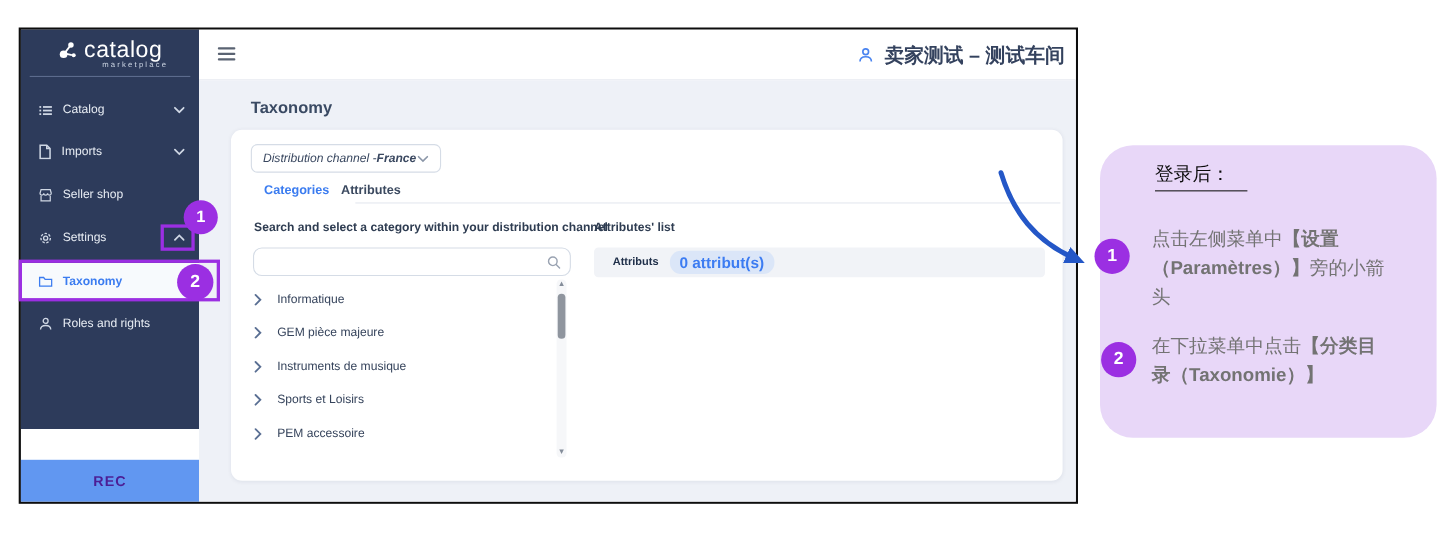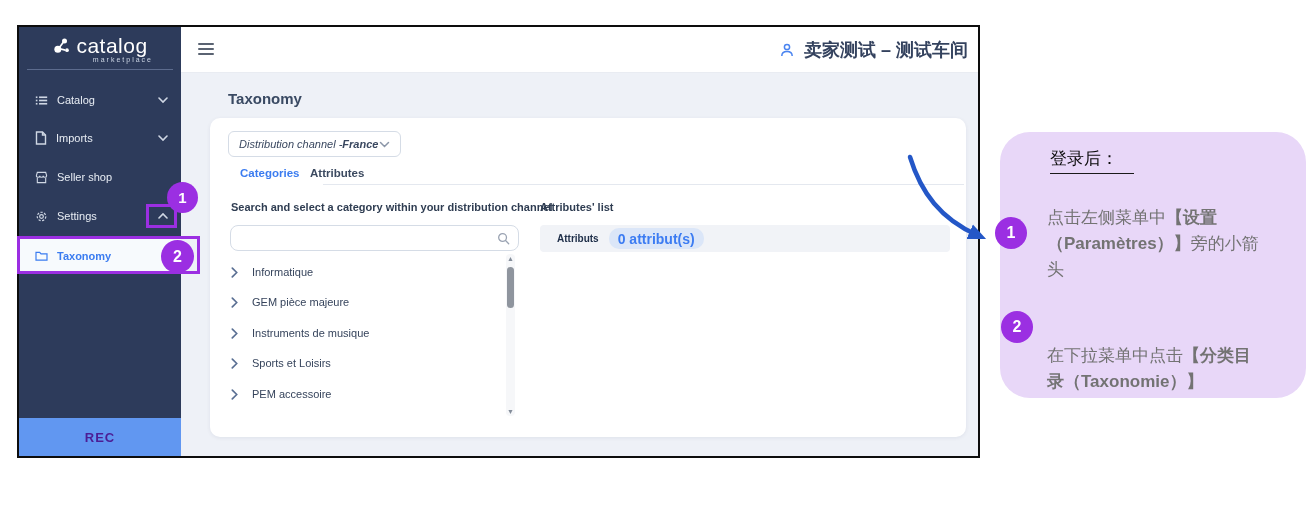--- a/index.html
+++ b/index.html
@@ -5,21 +5,21 @@
   * { margin:0; padding:0; box-sizing:border-box; }
   html,body { width:1307px; height:509px; background:#fff;
     font-family:"Liberation Sans","DejaVu Sans",sans-serif; overflow:hidden; }
   .canvas { position:relative; width:1307px; height:509px; background:#fff; }
 
   
   .frame { position:absolute; left:17px; top:25px; width:963px; height:433px;
     border:2px solid #0d0d0d; background:#fff; }
 
   
-  .sidebar { position:absolute; left:0; top:0; width:162px; height:429px; background:#2d3b5b; }
+  .sidebar { position:absolute; left:0; top:0; width:162px; height:363px; background:#2d3b5b; }
   .logo { position:absolute; left:0; top:7px; width:162px; text-align:center; color:#fff; }
   .logo-row { display:flex; align-items:center; justify-content:center; gap:4px; }
   .brand { font-size:21px; font-weight:400; letter-spacing:.5px; color:#fff; }
   .tagline { display:block; font-size:7px; letter-spacing:2px; color:#cdd6e4; text-align:right; padding-right:28px; margin-top:-2px; }
   .logo-divider { position:absolute; left:8px; top:42px; width:146px; height:1px; background:#5c6b8d; }
   .nav-item { position:absolute; left:0; width:162px; height:26px; display:flex; align-items:center;
     gap:9px; padding-left:16px; color:#e8edf4; font-size:11px; cursor:pointer; }
   .nav-item svg { flex:0 0 auto; }
   .nav-chevron { position:absolute; right:13px; top:50%; transform:translateY(-50%); }
   .nav-taxonomy { top:212px; height:33px; background:#f7fafd; color:#3b7cf0; font-weight:700; }
@@ -78,21 +78,21 @@
   .badge-step1 { left:167px; top:182px; width:31px; height:31px; font-size:15px; }
   .badge-step2 { left:161px; top:240px; width:33px; height:33px; font-size:16px; }
   .arrow-svg { position:absolute; left:895px; top:145px; z-index:25; }
 
   
   .panel { position:absolute; left:1000px; top:132px; width:306px; height:266px; background:#e8d7f8; border-radius:30px; z-index:10; }
   .panel-heading { position:absolute; left:50px; top:15px; font-size:17px; color:#0a0a0a;
     border-bottom:1.6px solid #1a1a1a; padding:0 16px 3px 0; }
   .panel-step-text { position:absolute; left:47px; width:212px; font-size:17px; line-height:26px; color:#737373; }
   .step1-text { top:73px; }
-  .step2-text { top:170px;margin-top:41px; }
+  .step2-text { top:170px; }
   .panel-badge { position:absolute; background:#9b2fe2; color:#fff; border-radius:50%; width:32px; height:32px;
     display:flex; align-items:center; justify-content:center; font-size:16px; font-weight:700; z-index:12; }
   .pb-1 { left:-5px; top:85px; }
   .pb-2 { left:1px; top:179px; }
   .panel-step-text b { font-weight:700; }
 </style>
 </head>
 <body>
 
 <div class="canvas">
@@ -160,20 +160,27 @@
         </svg>
       </div>
 
       <div class="nav-item nav-taxonomy">
         <svg width="13" height="11" viewBox="0 0 14 12">
           <path d="M1 2.5 h4 l1.5 1.8 H13 V11 H1 Z" fill="none" stroke="#3b7cf0" stroke-width="1.3"></path>
         </svg>
         <span>Taxonomy</span>
       </div>
 
+      <div class="nav-item" style="top:254px">
+        <svg width="13" height="13" viewBox="0 0 14 14">
+          <circle cx="7" cy="4" r="2.4" fill="none" stroke="#cfd7e4" stroke-width="1.3"></circle>
+          <path d="M2 12.5 q0 -4 5 -4 q5 0 5 4" fill="none" stroke="#cfd7e4" stroke-width="1.3"></path>
+        </svg>
+        <span>Roles and rights</span>
+      </div>
 
       <div class="rec-btn">
         <span>REC</span>
       </div>
     </div>
 
     <div class="topbar">
       <div class="hamburger">
           <i></i>
           <i></i>

